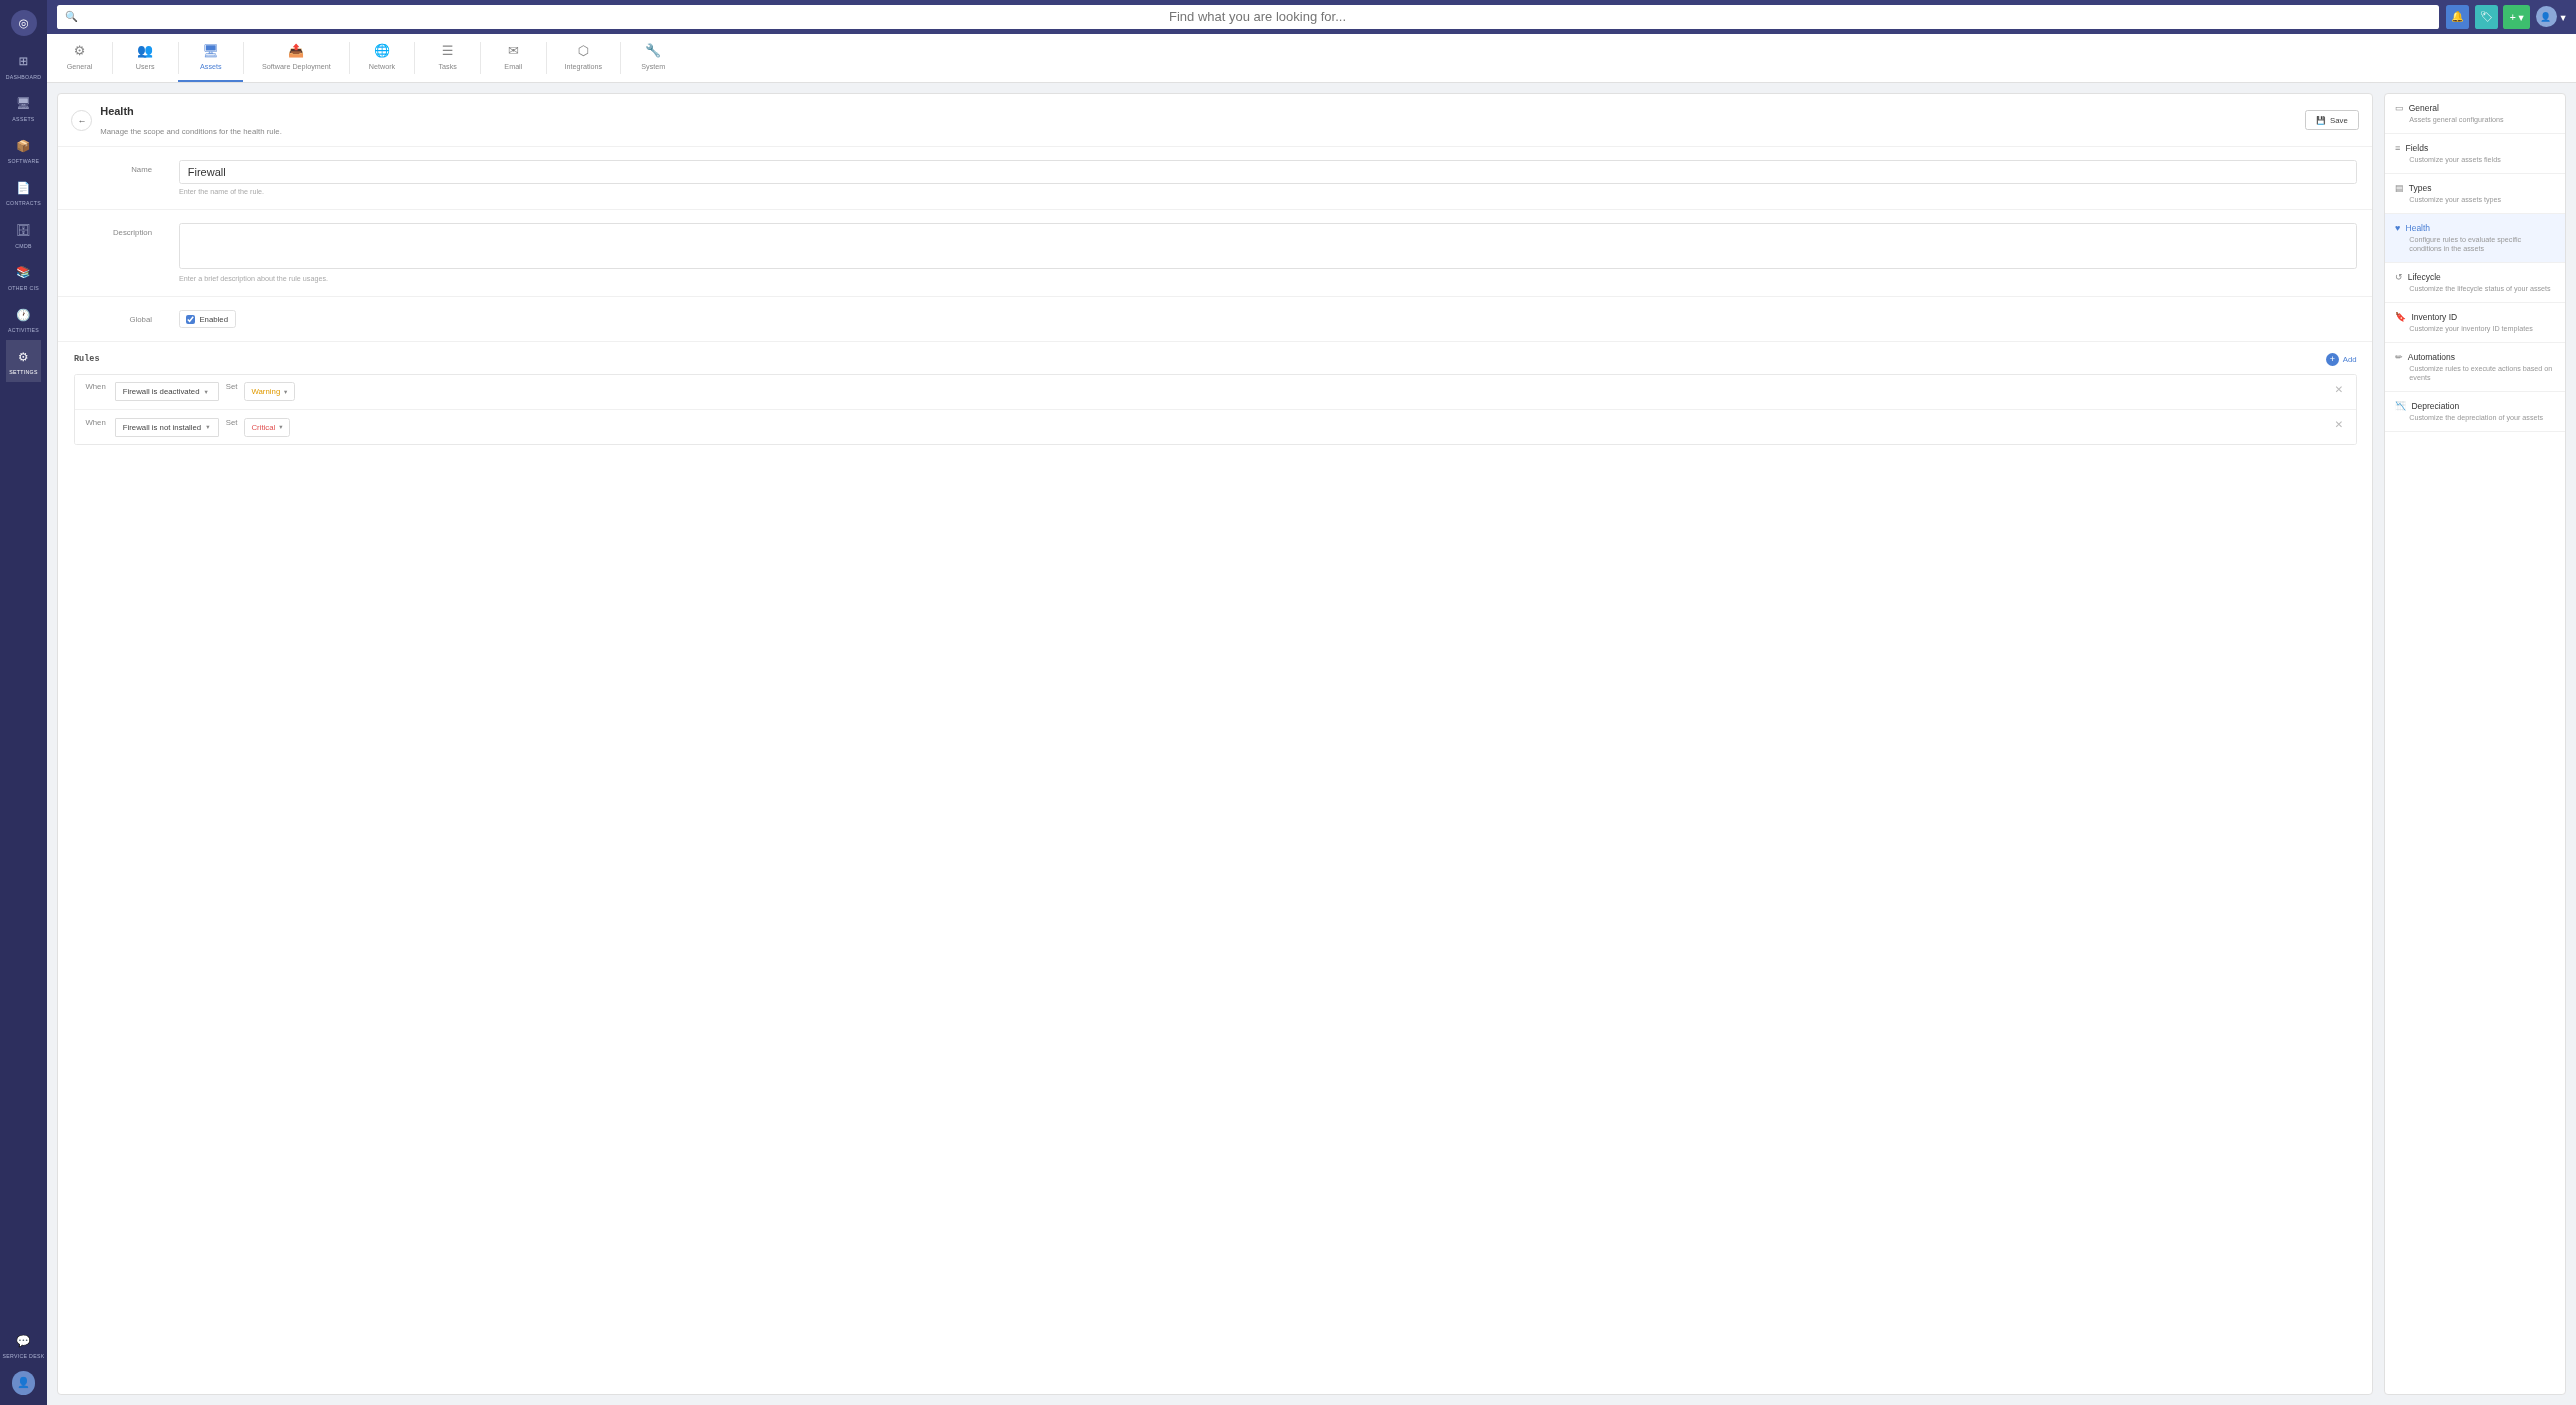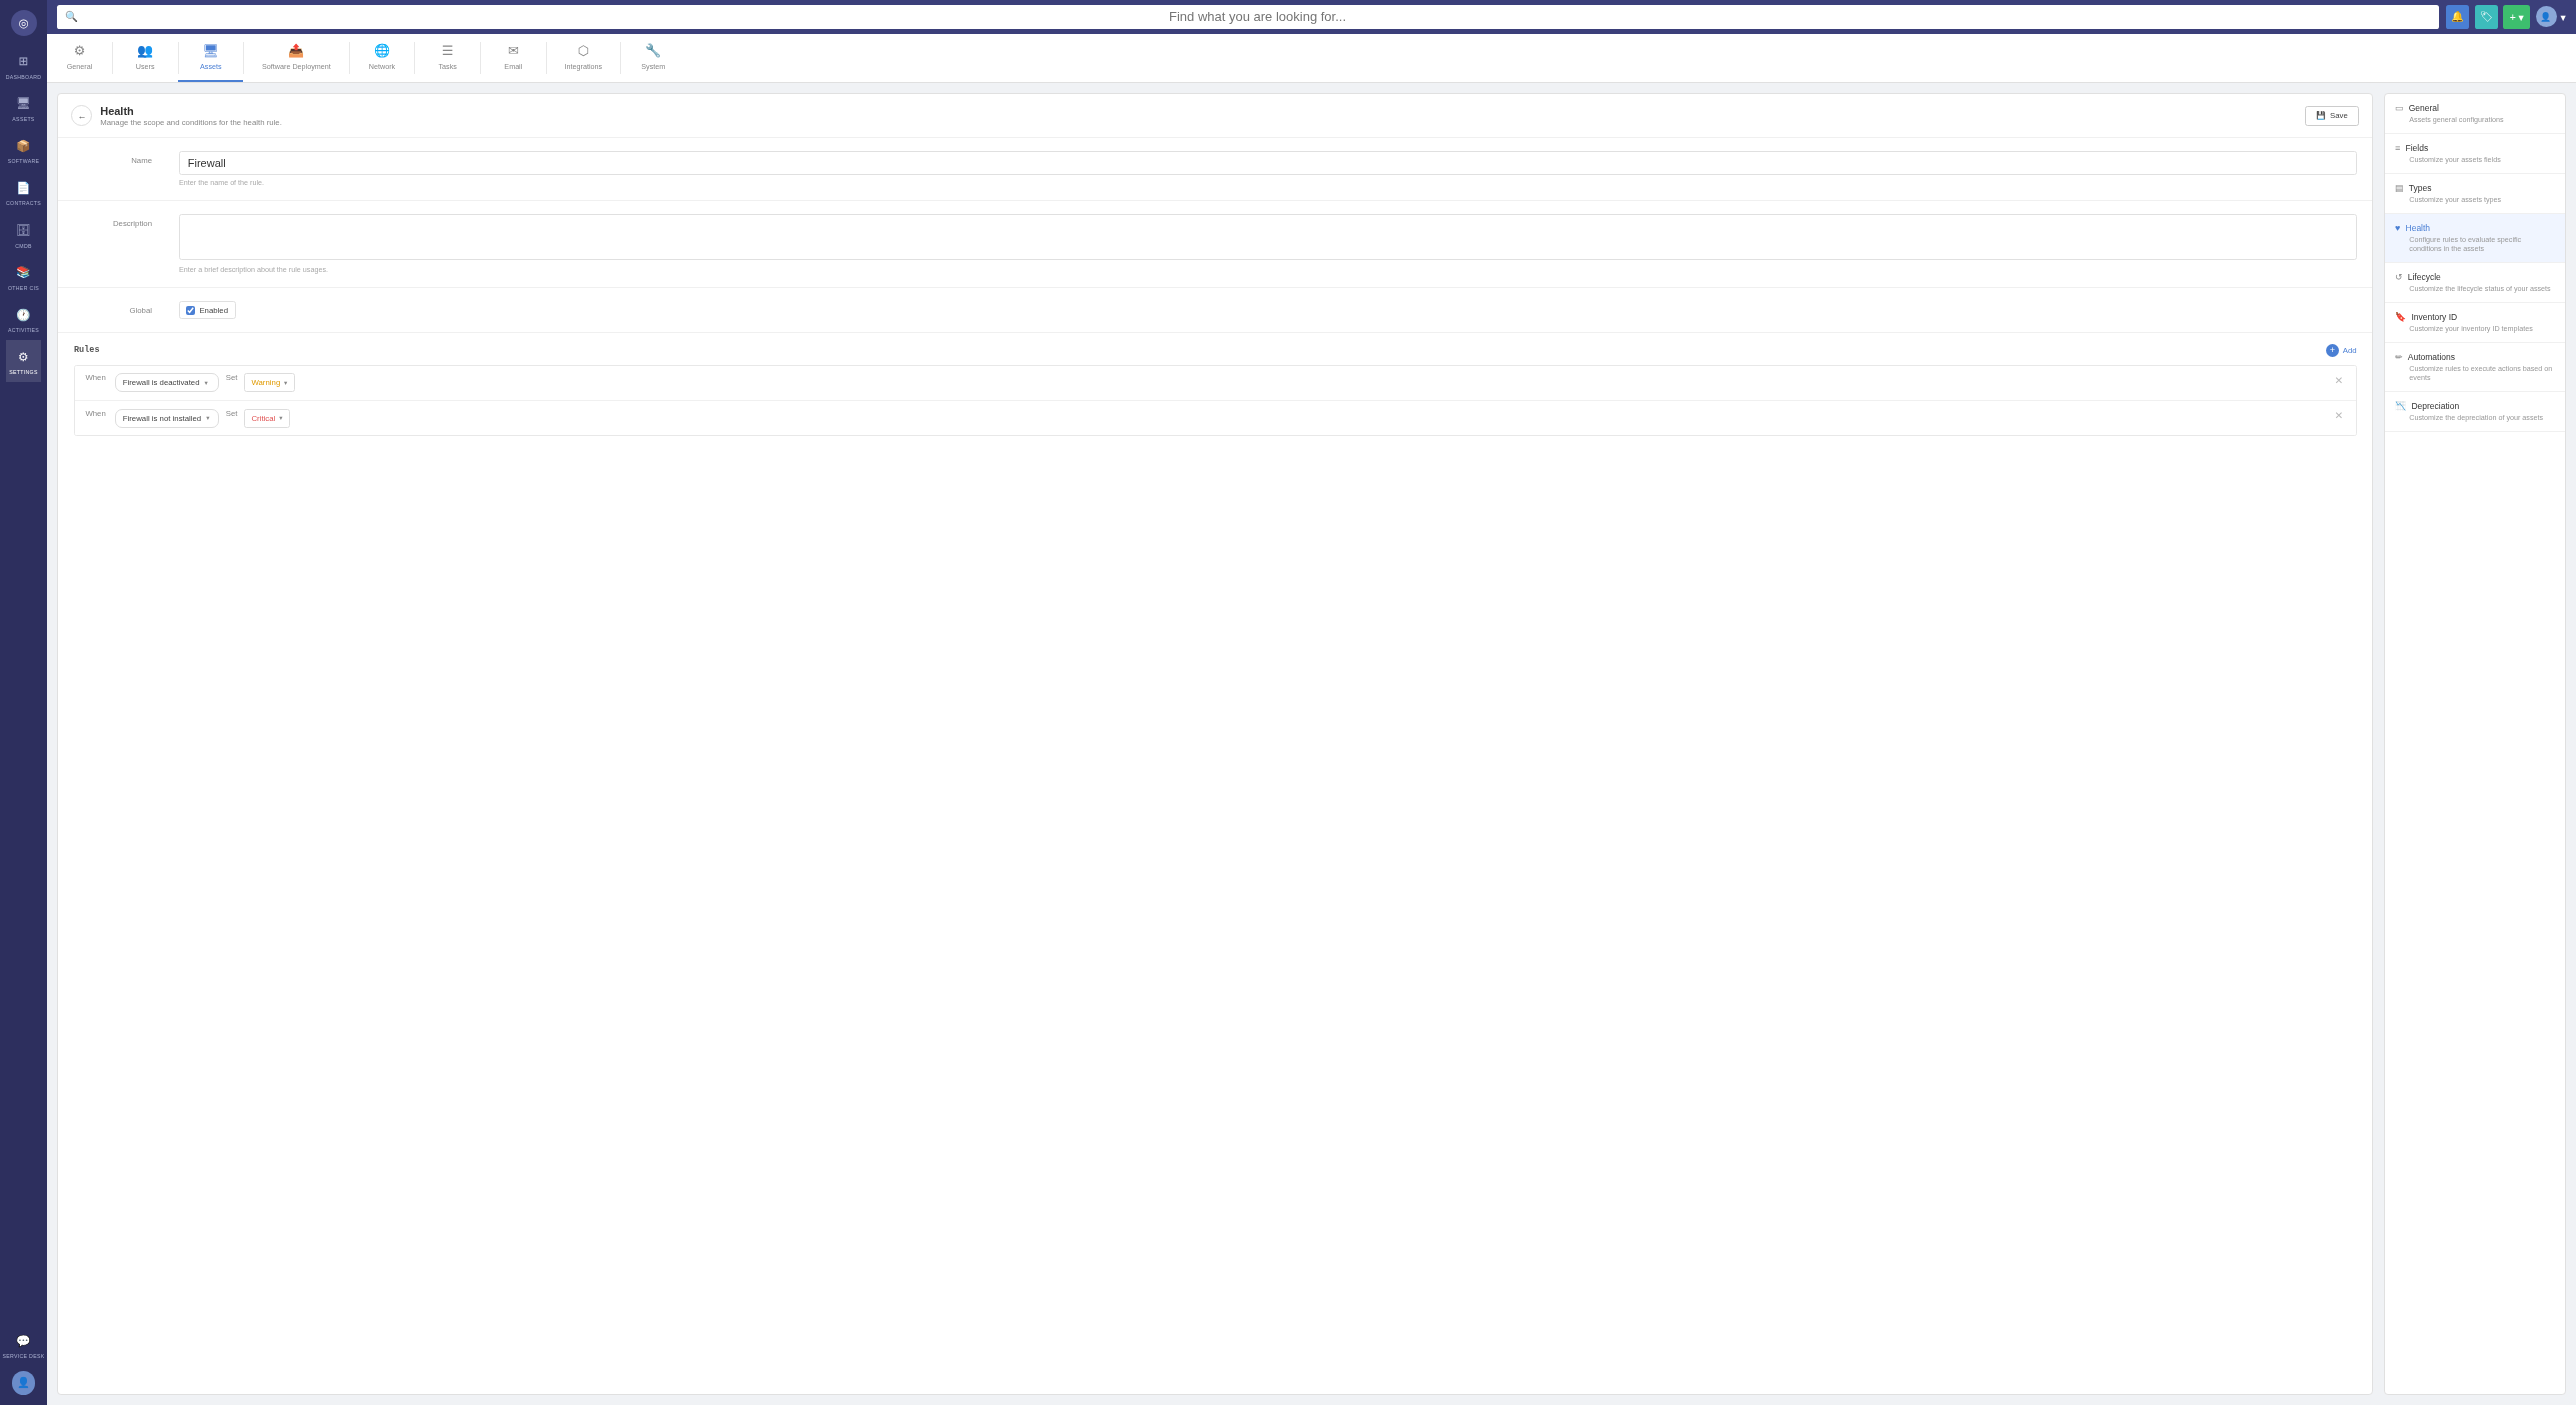--- a/index.html
+++ b/index.html
@@ -220,21 +220,21 @@
       border: 0.7px solid #ddd;
       background: white;
       cursor: pointer;
       display: flex;
       align-items: center;
       justify-content: center;
       font-size: 9px;
       color: #555;
     }
     .health-title { font-size: 11px; font-weight: 600; color: #333; }
-    .health-subtitle { font-size: 7.8px; color: #888; margin-top: 1px; }
+    .health-subtitle { font-size: 7.8px; color: #888; margin-top: 10px; }
     .save-btn {
       background: white;
       border: 0.7px solid #ccc;
       border-radius: 2.6px;
       padding: 4.6px 10.4px;
       cursor: pointer;
       font-size: 7.8px;
       display: flex;
       align-items: center;
       gap: 3.9px;
@@ -357,21 +357,21 @@
     .rule-label {
       font-size: 7.8px;
       color: #888;
       width: 23.4px;
       flex-shrink: 0;
     }
     .rule-select {
       display: flex;
       align-items: center;
       border: 0.7px solid #ddd;
-      border-radius: 7px;
+      border-radius: 1px;
       padding: 3.9px 6.5px;
       font-size: 7.8px;
       color: #444;
       cursor: pointer;
       background: white;
       gap: 5px;
       min-width: 104px;
     }
     .rule-select-set {
       font-size: 7.8px;

